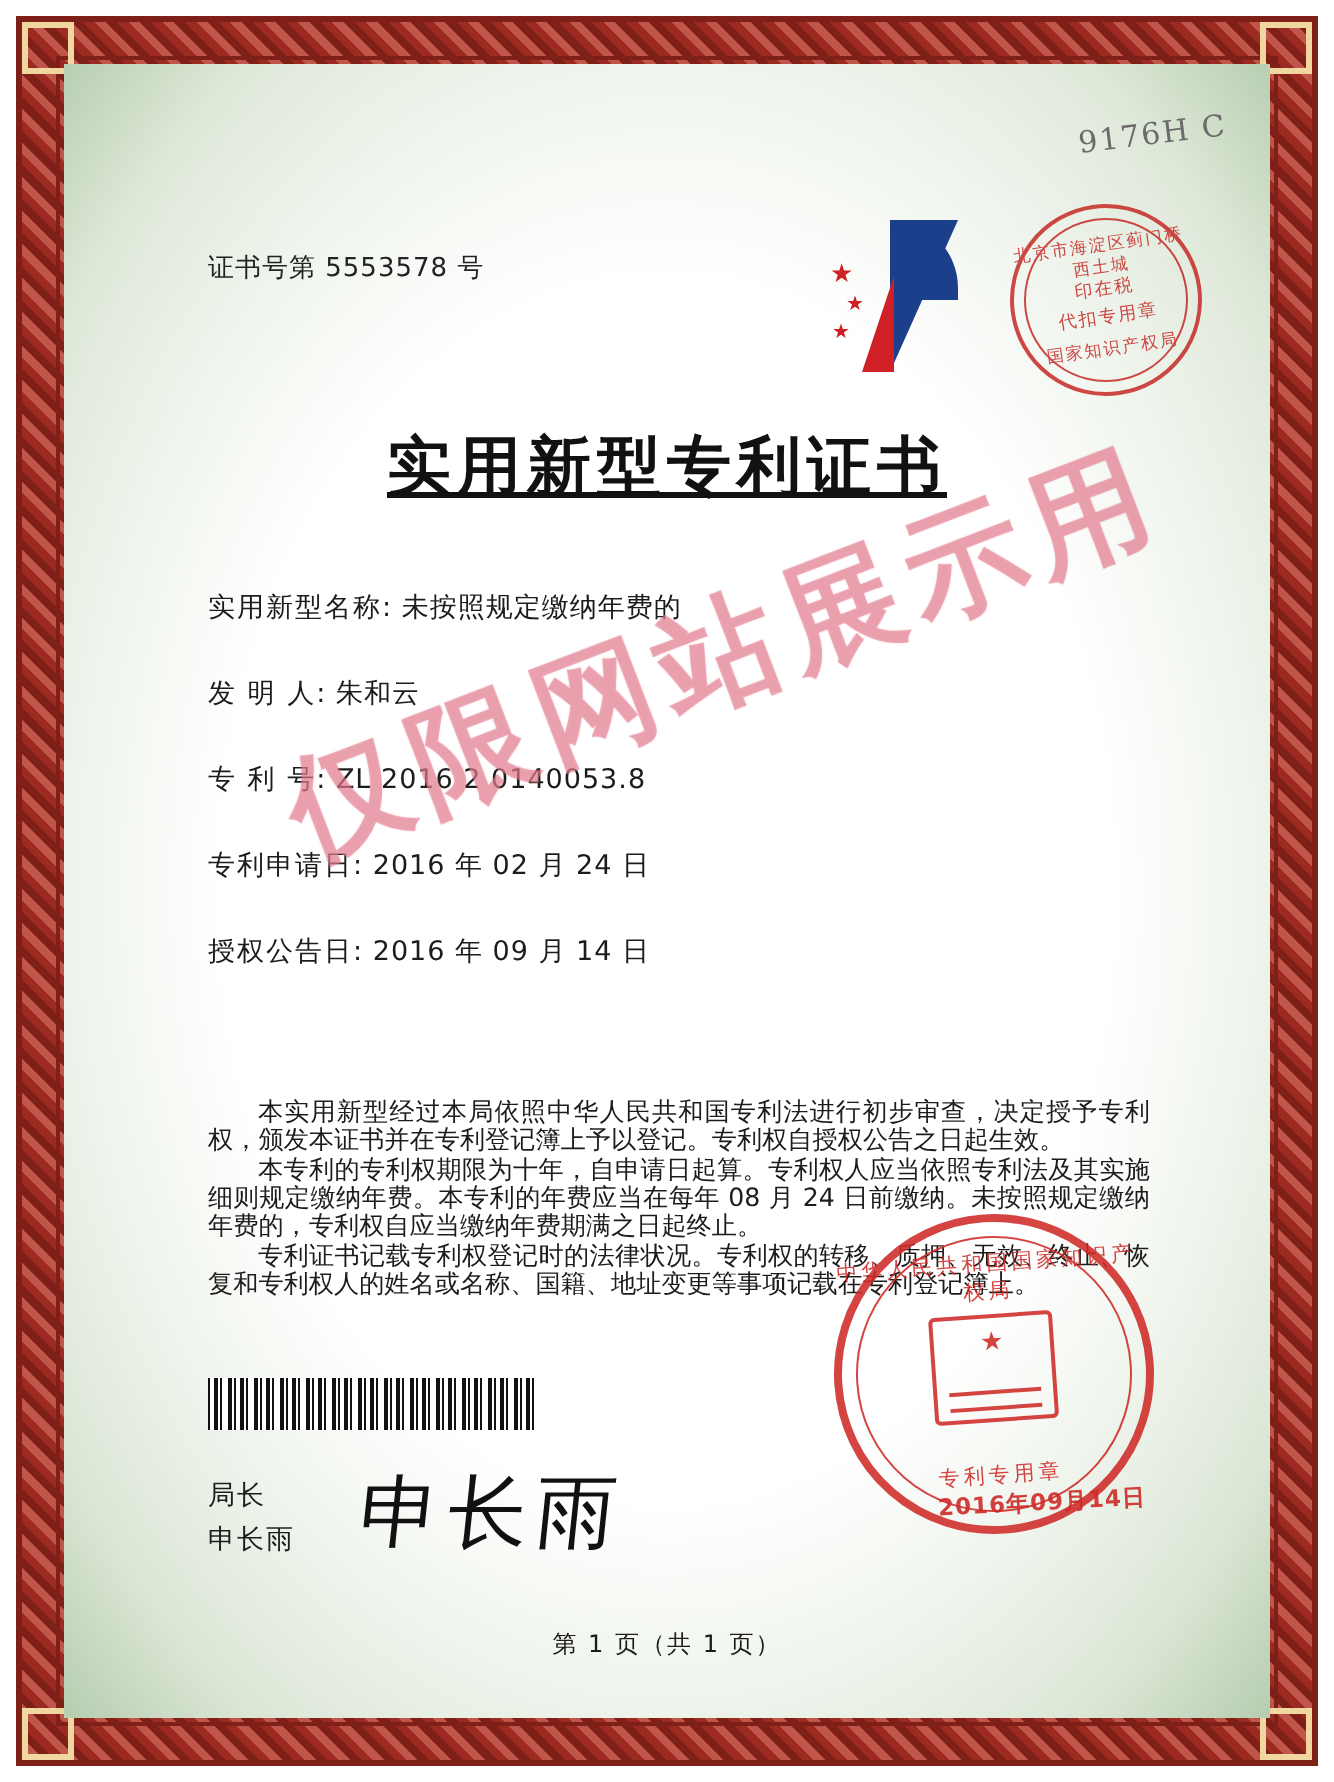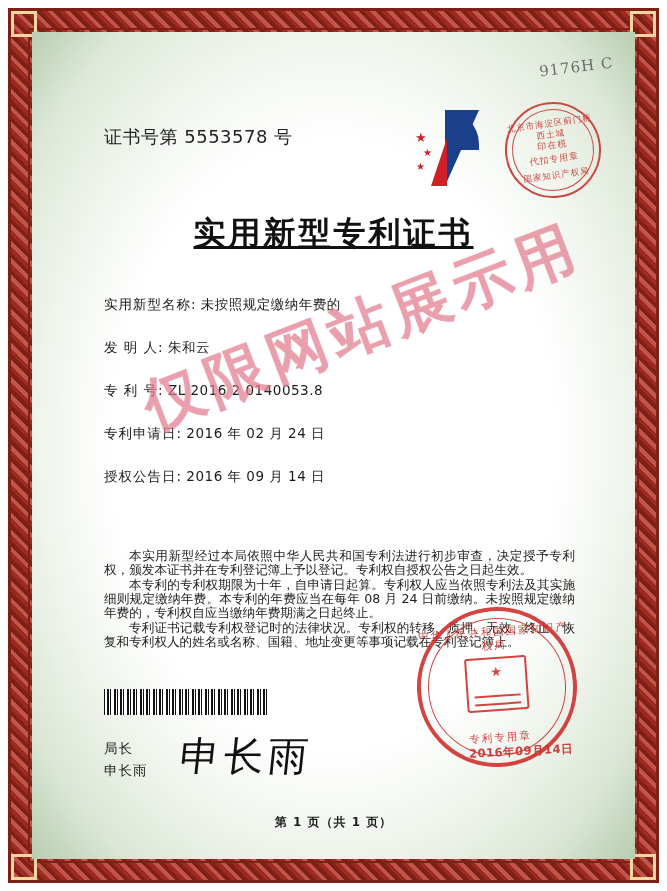--- a/index.html
+++ b/index.html
@@ -74,21 +74,21 @@
     position: absolute;
     inset: 0;
     z-index: 3;
     color: #1d1d1d;
   }
 
   .cert-no {
     position: absolute;
     left: 72px;
     top: 93px;
-    font-size: 18px;
+    font-size: 13px;
     letter-spacing: 0.5px;
     color: #232323;
     white-space: nowrap;
   }
 
   
   .logo {
     position: absolute;
     right: 128px;
     top: 78px;
@@ -322,21 +322,20 @@
   }
 
   .page-footer {
     position: absolute;
     left: 0; right: 0;
     bottom: 28px;
     text-align: center;
     font-size: 12px;
     letter-spacing: 1px;
     color: #1c1c1c;
-    font-weight: bold;
   }
 
   
   .watermark {
     position: absolute;
     left: 20px;
     top: 255px;
     width: 620px;
     text-align: center;
     font-size: 60px;

